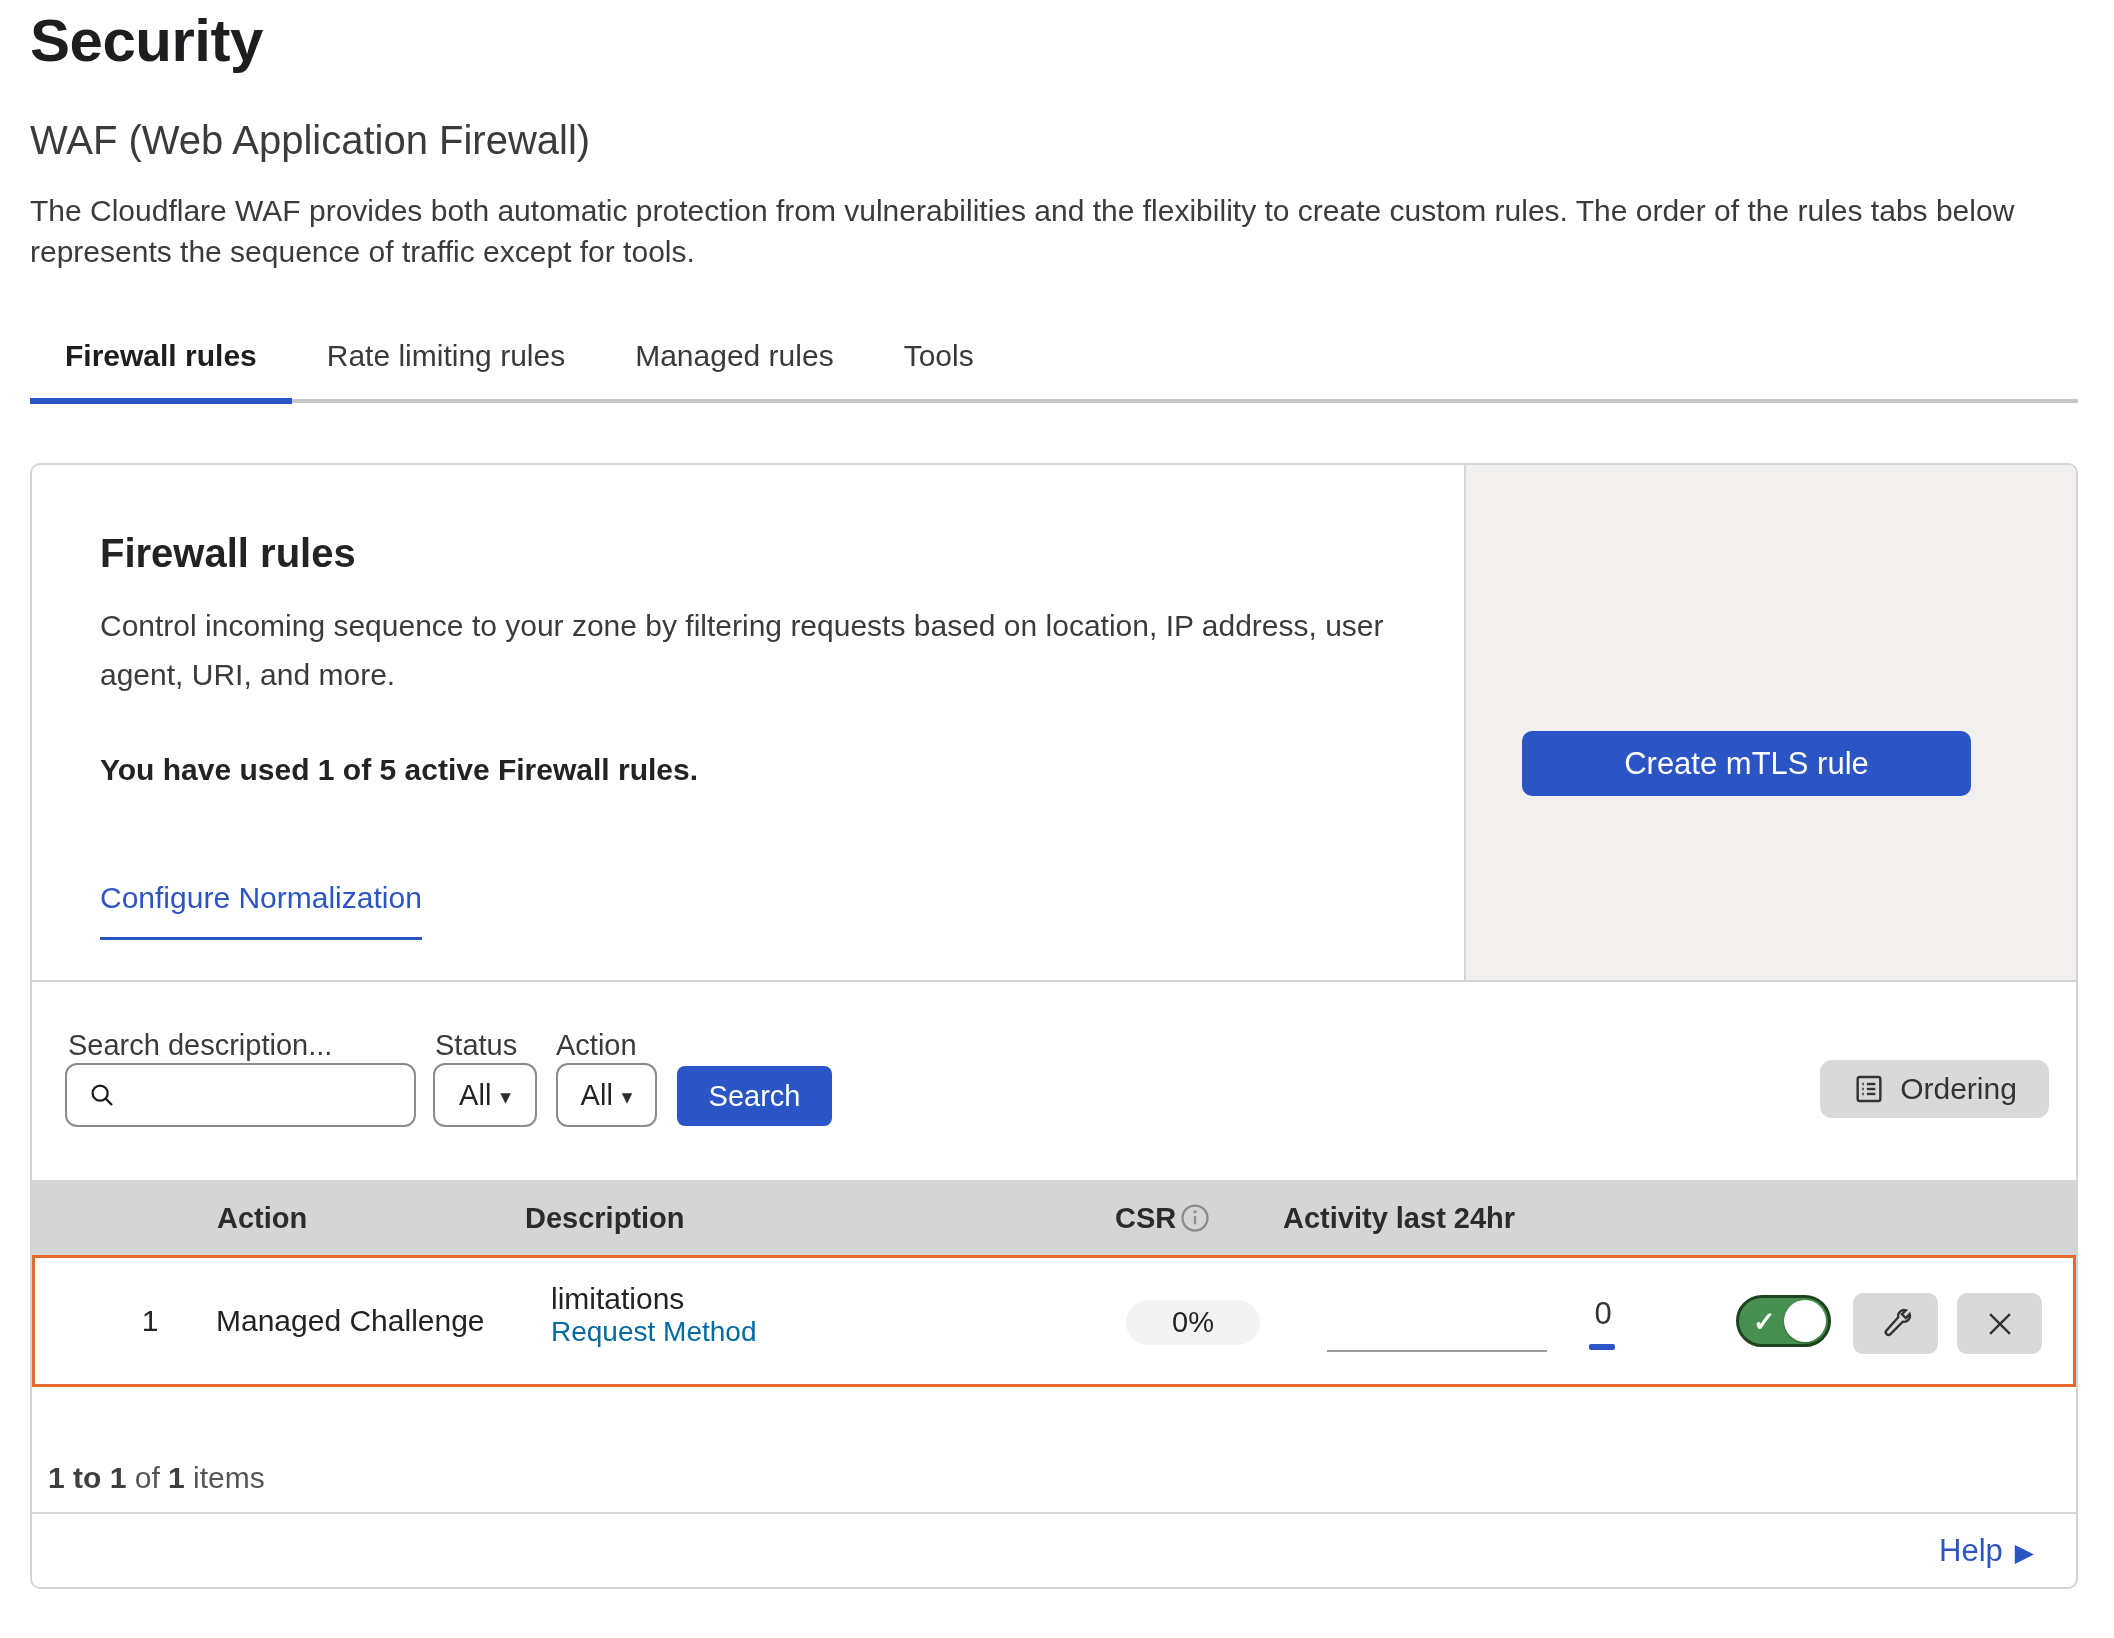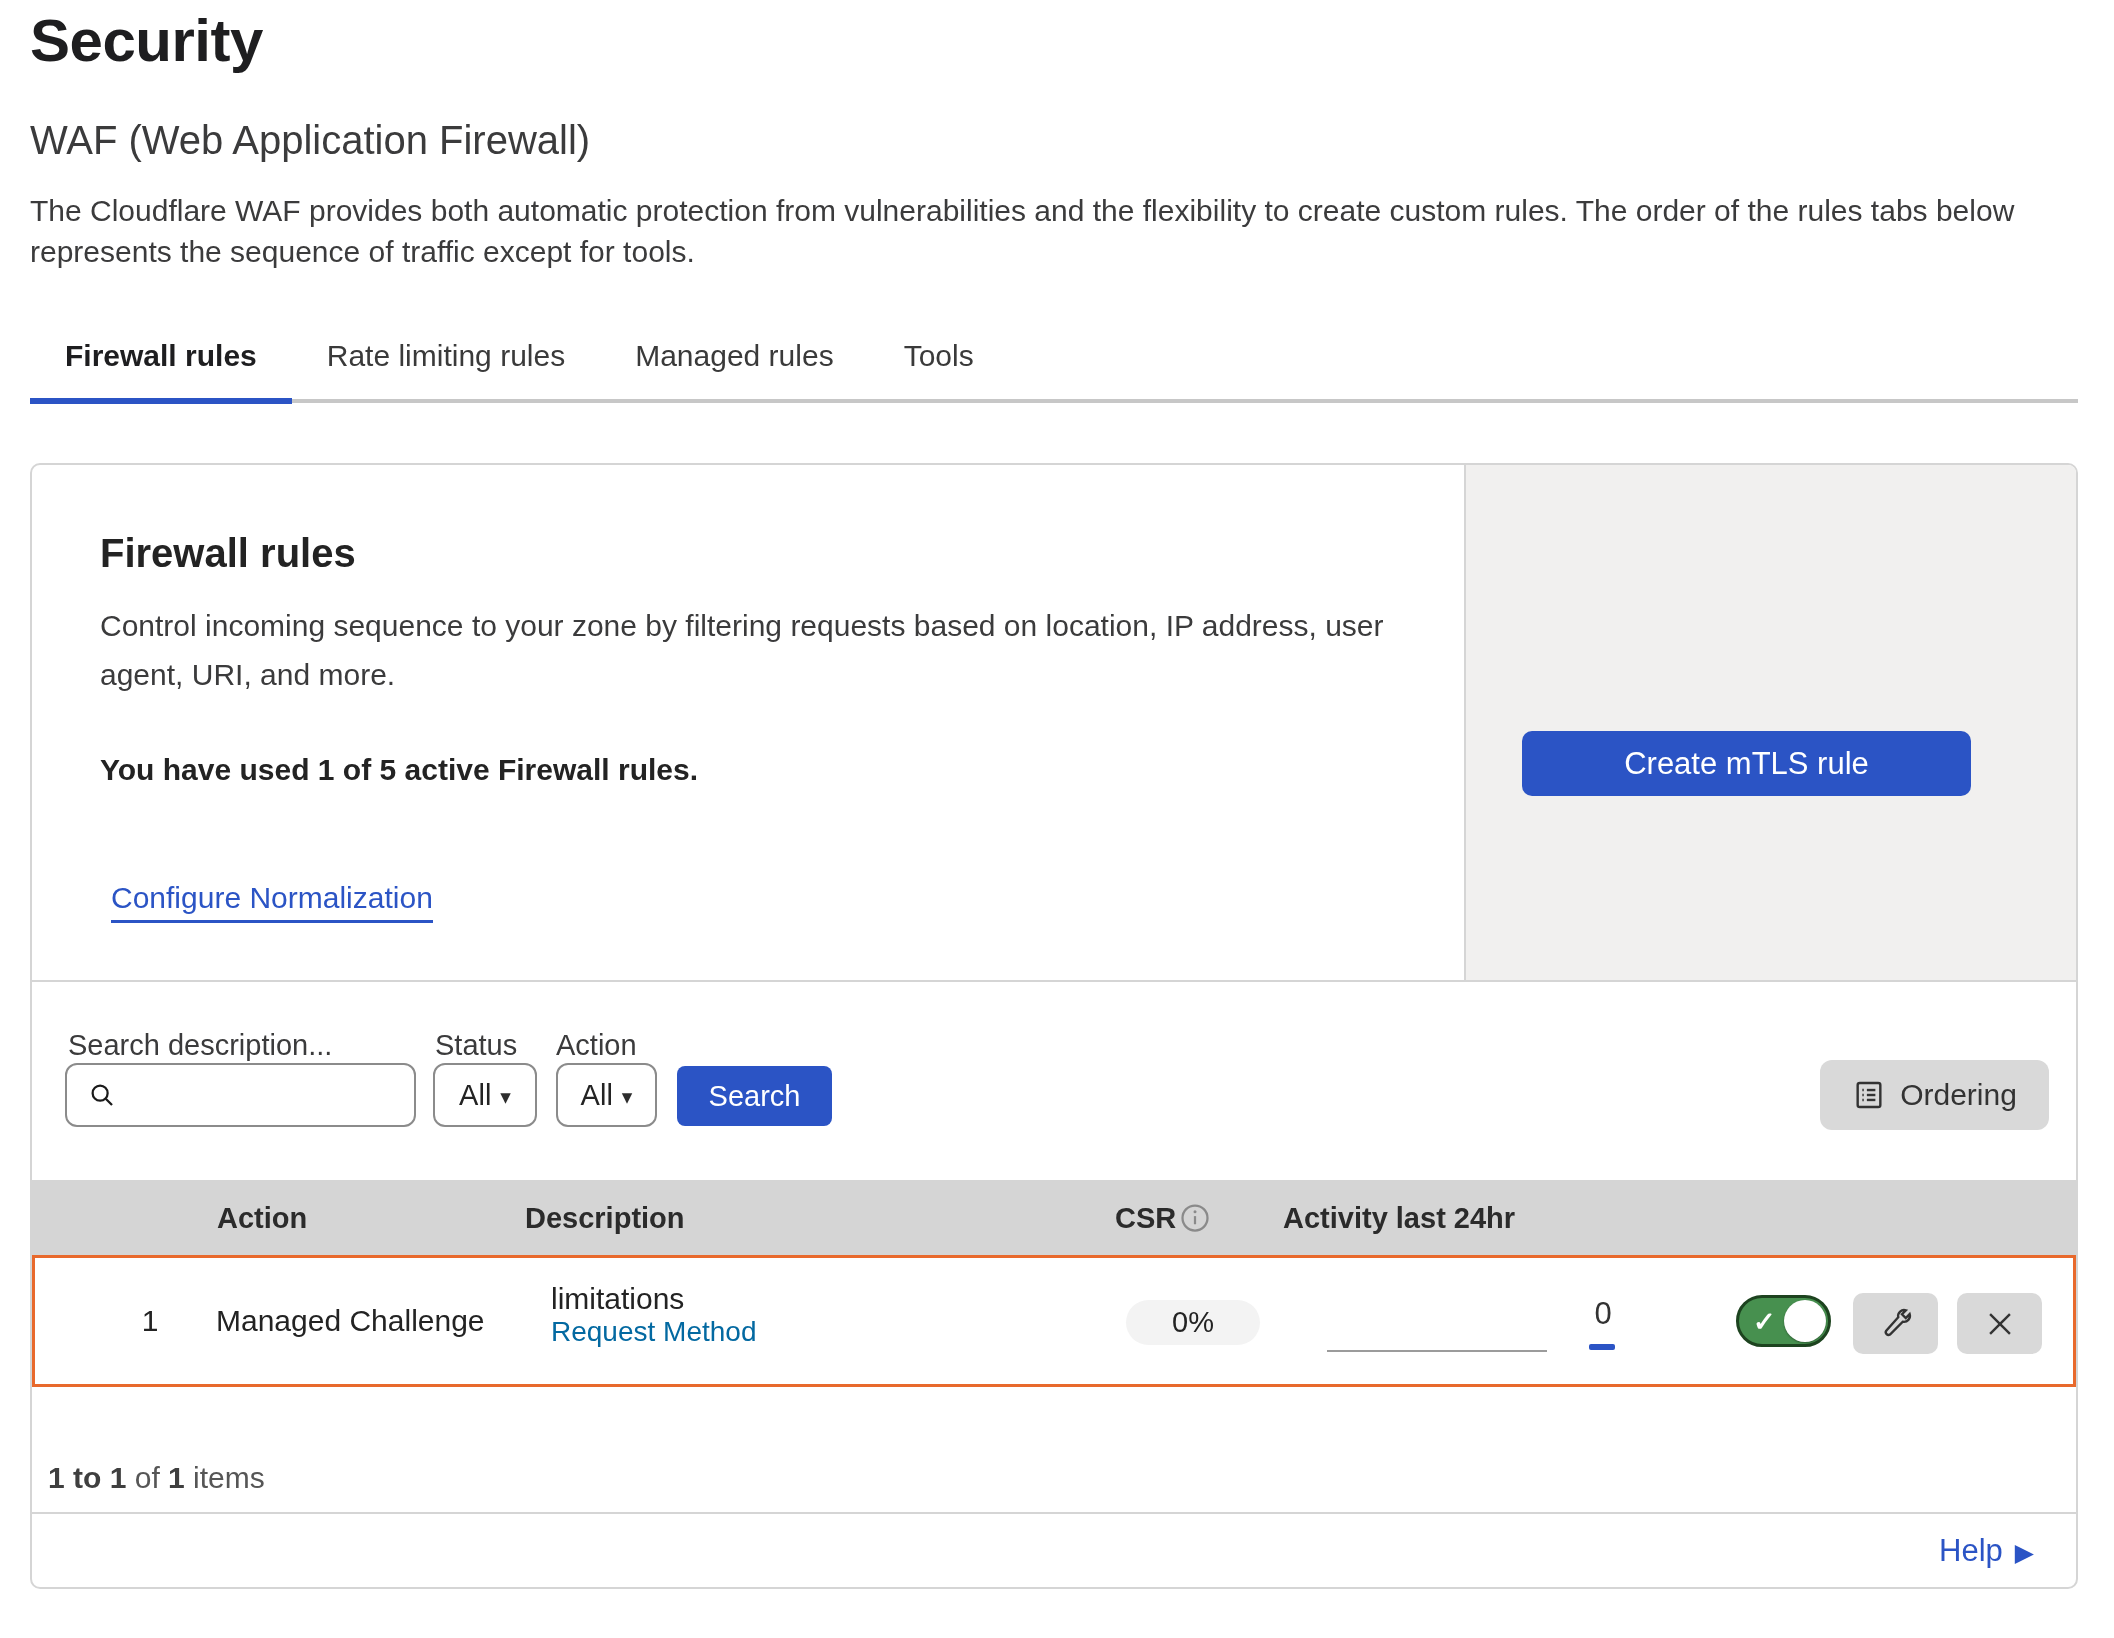--- a/index.html
+++ b/index.html
@@ -17,34 +17,34 @@
   .tab-active-bar{left:30px;top:398px;width:262px;height:6px;background:#2b54c5;}
   
   .container{left:30px;top:463px;width:2048px;height:1126px;border:2px solid #d5d5d5;border-radius:10px;background:#fff;overflow:hidden;box-sizing:border-box;}
   .card-gray{left:1432px;top:0;width:614px;height:515px;background:#f1f0ef;border-left:2px solid #d5d5d5;}
   .card-divider{left:0;top:515px;width:2048px;height:2px;background:#d5d5d5;}
   .card-heading{left:68px;top:66px;font-size:40px;font-weight:700;color:#232323;}
   .card-desc{left:68px;top:136px;width:1345px;font-size:30px;line-height:49px;color:#3b3b3c;}
   .card-usage{left:68px;top:288px;font-size:30px;font-weight:700;color:#232323;}
   .card-url{left:68px;top:368px;font-size:30px;color:#3b3b3c;}
   .card-url b{color:#232323;}
-  .card-link{left:68px;top:416px;font-size:30px;color:#2b54c5;border-bottom:3px solid #2b54c5;padding-bottom:5px;cursor:pointer;margin-left:11px;}
+  .card-link{left:68px;top:416px;font-size:30px;color:#2b54c5;border-bottom:3px solid #2b54c5;padding-bottom:22px;cursor:pointer;}
   .btn-blue{background:#2b54c5;color:#fff;border:none;border-radius:10px;display:flex;align-items:center;justify-content:center;cursor:pointer;font-family:inherit;}
   .btn-create-fw{left:1490px;top:185px;width:496px;height:64px;font-size:31px;}
   .btn-create-mtls{left:1490px;top:266px;width:449px;height:65px;font-size:31px;}
   
   .filter-label{top:564px;font-size:29px;color:#3b3b3c;}
   .lbl-search{left:36px;} .lbl-status{left:403px;} .lbl-action{left:524px;}
   .search-box{left:33px;top:598px;width:351px;height:64px;border:2px solid #8b8b8b;border-radius:12px;box-sizing:border-box;display:flex;align-items:center;padding-left:20px;background:#fff;}
   .search-box input{border:none;outline:none;font-size:29px;width:260px;margin-left:14px;font-family:inherit;background:transparent;}
   .select-box{top:598px;height:64px;border:2px solid #8b8b8b;border-radius:12px;box-sizing:border-box;display:flex;align-items:center;justify-content:center;gap:9px;font-size:29px;color:#232323;cursor:pointer;background:#fff;}
   .select-status{left:401px;width:104px;} .select-action{left:524px;width:101px;}
   .chev{font-size:21px;color:#2d2d2d;padding-top:3px;}
   .btn-search{left:645px;top:601px;width:155px;height:60px;border-radius:8px;font-size:29px;}
-  .btn-ordering{left:1788px;top:595px;width:229px;height:70px;border-radius:12px;background:#d9d9d9;border:none;display:flex;align-items:center;justify-content:center;gap:14px;font-size:30px;color:#333;cursor:pointer;font-family:inherit;}
+  .btn-ordering{left:1788px;top:595px;width:229px;height:58px;border-radius:12px;background:#d9d9d9;border:none;display:flex;align-items:center;justify-content:center;gap:14px;font-size:30px;color:#333;cursor:pointer;font-family:inherit;}
   
   .thead{left:0;top:715px;width:2044px;height:75px;background:#d5d5d5;}
   .th{position:absolute;top:50%;transform:translateY(-50%);font-size:29px;font-weight:700;color:#2b2b2b;white-space:nowrap;}
   .th-action{left:185px;} .th-desc{left:493px;} .th-csr{left:1083px;} .th-activity{left:1251px;}
   .info-icon{position:absolute;left:1148px;top:50%;transform:translateY(-50%);width:30px;height:30px;}
   .rule-row{left:0;top:790px;width:2044px;height:132px;border:3px solid #e8692c;background:#fff;box-sizing:border-box;}
   .rr-num{left:97px;top:50%;transform:translateY(-50%);width:36px;text-align:center;font-size:30px;color:#232323;}
   .rr-action{left:181px;top:50%;transform:translateY(-50%);font-size:30px;color:#232323;white-space:nowrap;}
   .rr-desc{left:516px;top:24px;}
   .rr-desc-main{font-size:30px;color:#232323;}

